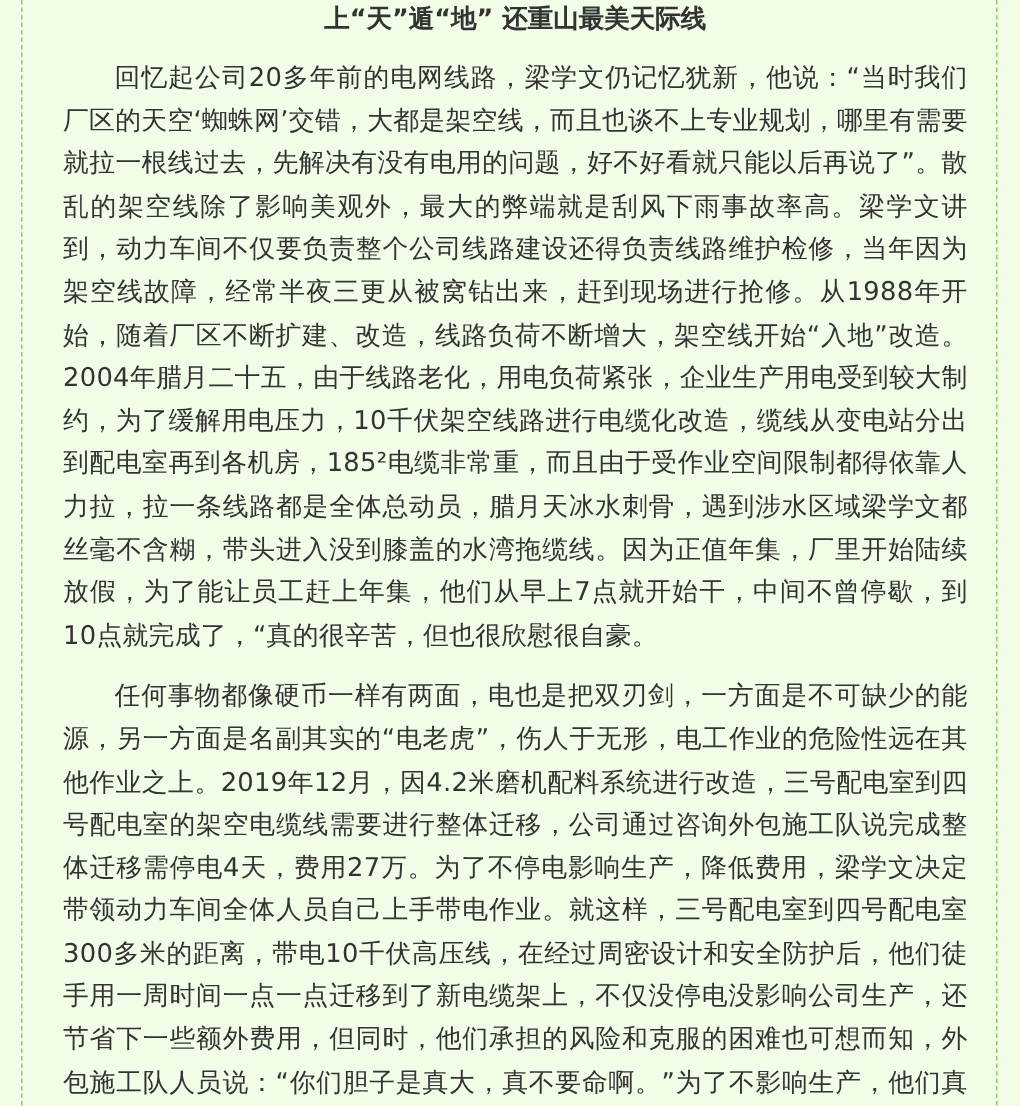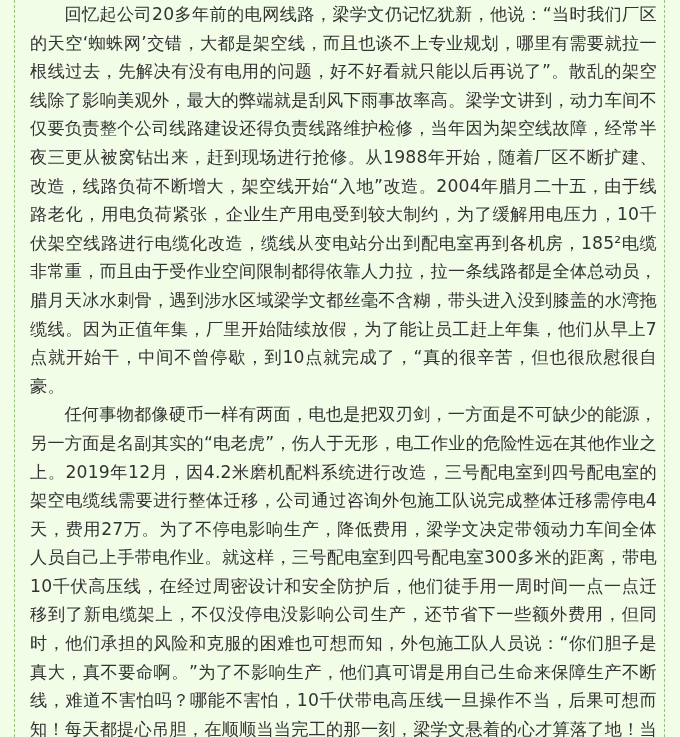--- a/index.html
+++ b/index.html
@@ -17,24 +17,25 @@
   }
   .content {
     position:absolute; left:30px; top:0; width:627px;
   }
   .title {
     text-align:center; font-weight:bold; font-size:17px;
     height:26px; line-height:26px; margin:0; color:#333;
     letter-spacing:0px;
   }
   .para {
-    margin:0; font-size:17.2px; line-height:28.6px;
+    margin:12px; font-size:17.2px; line-height:28.6px;
     text-indent:2em; text-align:justify; letter-spacing:0.2px;
   }
 </style>
 </head>
 <body>
 
 <div class="frame"></div>
 <div class="content">
+  <h1 class="title">上“天”遁“地” 还重山最美天际线</h1>
   <p class="para">回忆起公司20多年前的电网线路，梁学文仍记忆犹新，他说：“当时我们厂区的天空‘蜘蛛网’交错，大都是架空线，而且也谈不上专业规划，哪里有需要就拉一根线过去，先解决有没有电用的问题，好不好看就只能以后再说了”。散乱的架空线除了影响美观外，最大的弊端就是刮风下雨事故率高。梁学文讲到，动力车间不仅要负责整个公司线路建设还得负责线路维护检修，当年因为架空线故障，经常半夜三更从被窝钻出来，赶到现场进行抢修。从1988年开始，随着厂区不断扩建、改造，线路负荷不断增大，架空线开始“入地”改造。2004年腊月二十五，由于线路老化，用电负荷紧张，企业生产用电受到较大制约，为了缓解用电压力，10千伏架空线路进行电缆化改造，缆线从变电站分出到配电室再到各机房，185²电缆非常重，而且由于受作业空间限制都得依靠人力拉，拉一条线路都是全体总动员，腊月天冰水刺骨，遇到涉水区域梁学文都丝毫不含糊，带头进入没到膝盖的水湾拖缆线。因为正值年集，厂里开始陆续放假，为了能让员工赶上年集，他们从早上7点就开始干，中间不曾停歇，到10点就完成了，“真的很辛苦，但也很欣慰很自豪。</p>
   <p class="para">任何事物都像硬币一样有两面，电也是把双刃剑，一方面是不可缺少的能源，另一方面是名副其实的“电老虎”，伤人于无形，电工作业的危险性远在其他作业之上。2019年12月，因4.2米磨机配料系统进行改造，三号配电室到四号配电室的架空电缆线需要进行整体迁移，公司通过咨询外包施工队说完成整体迁移需停电4天，费用27万。为了不停电影响生产，降低费用，梁学文决定带领动力车间全体人员自己上手带电作业。就这样，三号配电室到四号配电室300多米的距离，带电10千伏高压线，在经过周密设计和安全防护后，他们徒手用一周时间一点一点迁移到了新电缆架上，不仅没停电没影响公司生产，还节省下一些额外费用，但同时，他们承担的风险和克服的困难也可想而知，外包施工队人员说：“你们胆子是真大，真不要命啊。”为了不影响生产，他们真可谓是用自己生命来保障生产不断线，难道不害怕吗？哪能不害怕，10千伏带电高压线一旦操作不当，后果可想而知！每天都提心吊胆，在顺顺当当完工的那一刻，梁学文悬着的心才算落了地！当梁主任和他的战友们拖着疲惫的身躯，望着新搭建的架空缆线，会心地露出了笑容，“我们再一次成功的挑战了不可能！”</p>
 </div>
 
 </body></html>

